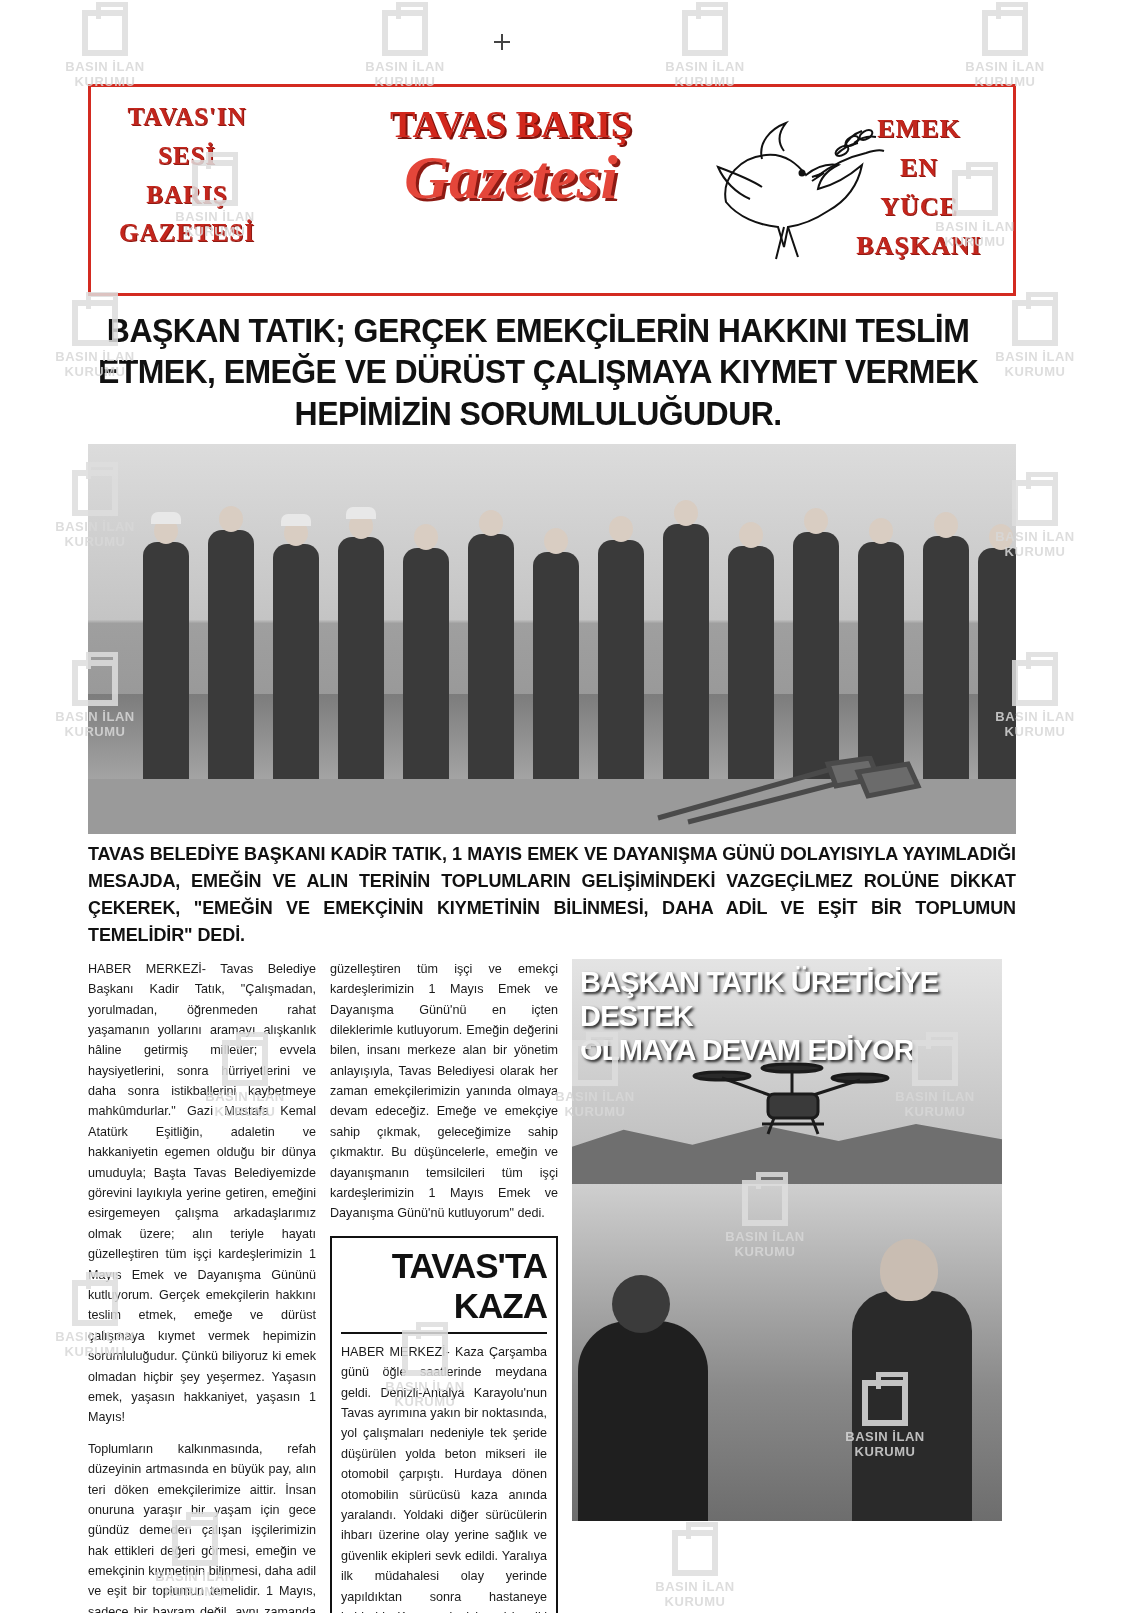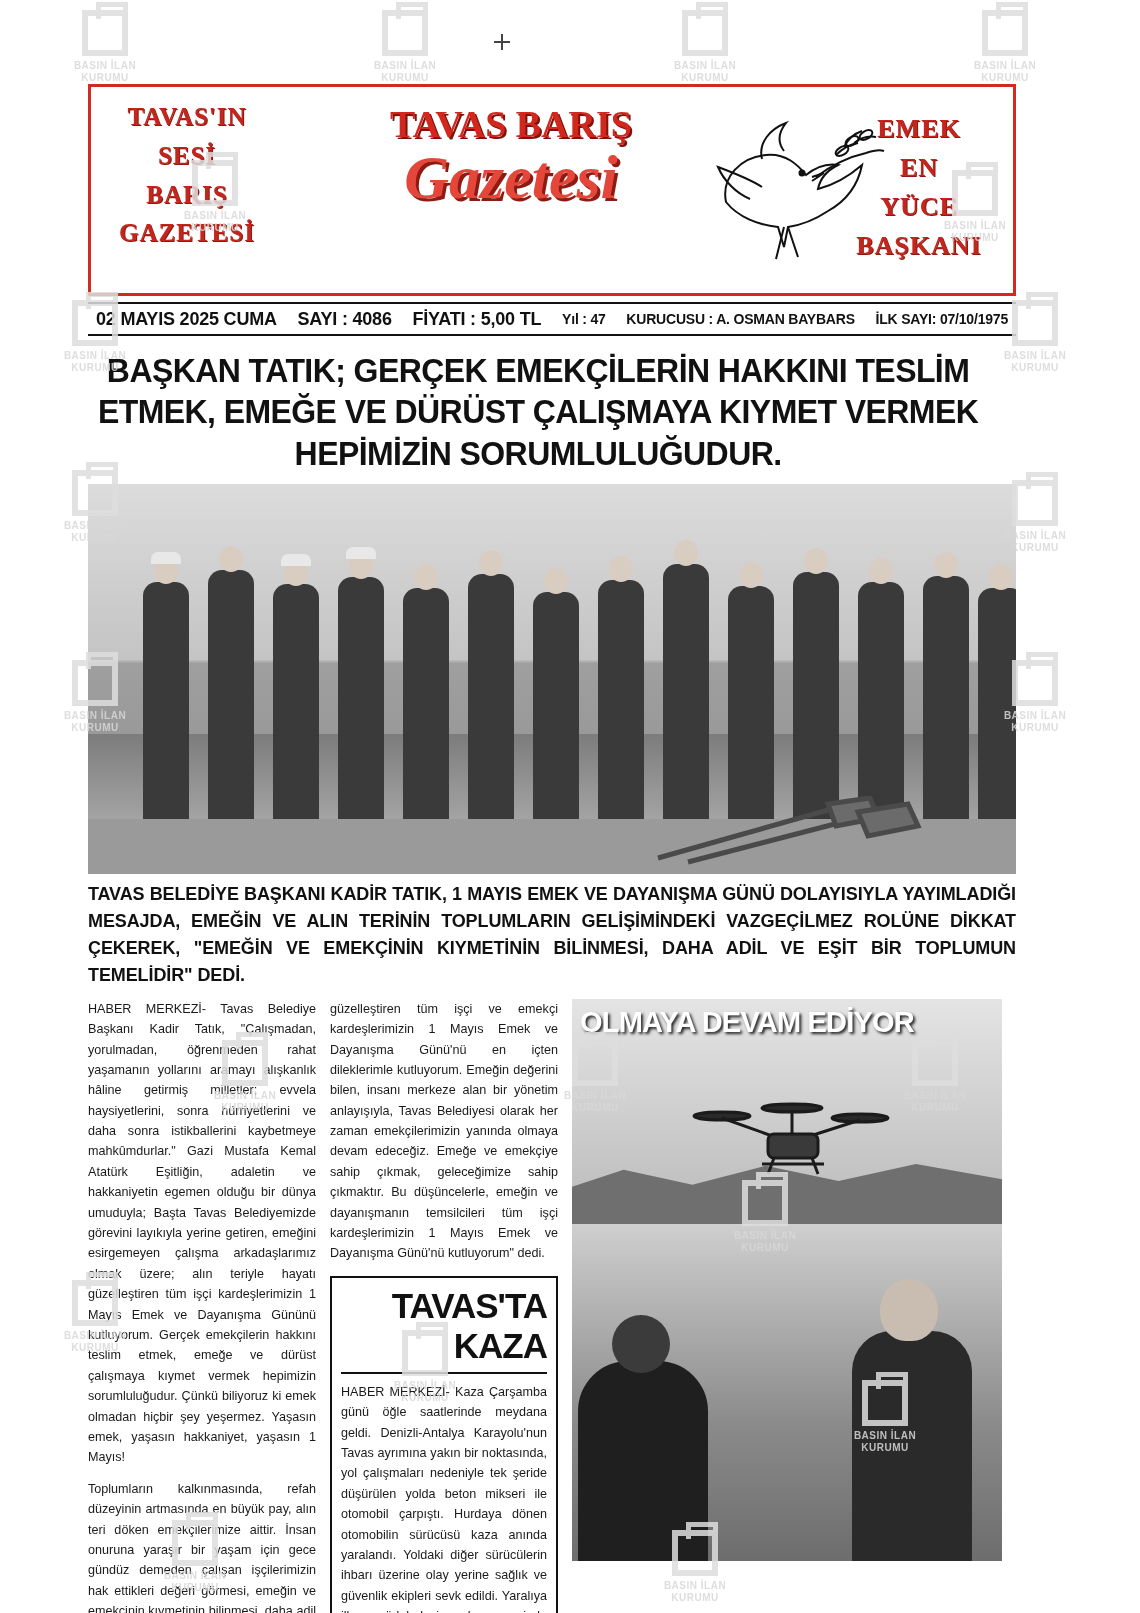--- a/index.html
+++ b/index.html
@@ -21,21 +21,21 @@
     inset: 0;
     pointer-events: none;
     z-index: 5;
     overflow: hidden;
   }
   .wm {
     position: absolute;
     width: 150px;
     color: #d8d8d8;
     font-family: "Liberation Sans", sans-serif;
-    font-size: 10px;
+    font-size: 13px;
     font-weight: bold;
     line-height: 1.15;
     letter-spacing: 0.5px;
     text-align: center;
     opacity: 0.85;
   }
   .wm .sq {
     display: block;
     width: 34px;
     height: 34px;
@@ -440,28 +440,20 @@
     </svg>
 
     <div class="mast-right">
       <div>EMEK</div>
       <div>EN</div>
       <div>YÜCE</div>
       <div>BAŞKANI</div>
     </div>
   </div>
 
-  <div class="infobar">
-    <span>02 MAYIS 2025 CUMA</span>
-    <span>SAYI : 4086</span>
-    <span>FİYATI : 5,00 TL</span>
-    <span class="small">Yıl : 47</span>
-    <span class="small">KURUCUSU : A. OSMAN BAYBARS</span>
-    <span class="small">İLK SAYI: 07/10/1975</span>
-  </div>
 
   <div class="headline">BAŞKAN TATIK; GERÇEK EMEKÇİLERİN HAKKINI TESLİM ETMEK, EMEĞE VE DÜRÜST ÇALIŞMAYA KIYMET VERMEK HEPİMİZİN SORUMLULUĞUDUR.</div>
 
   <div class="main-photo">
     <div class="sky"></div>
     <div class="ground"></div>
     <div class="person hat" style="left:55px;  height:250px;"></div>
     <div class="person" style="left:120px; height:262px;"></div>
     <div class="person hat" style="left:185px; height:248px;"></div>
     <div class="person hat" style="left:250px; height:255px;"></div>
@@ -525,19 +517,20 @@
             <line x1="168" y1="26" x2="112" y2="44"></line>
             <rect x="76" y="40" width="50" height="24" rx="6" fill="#3a3a3a"></rect>
             <line x1="70" y1="70" x2="132" y2="70"></line>
             <line x1="82" y1="64" x2="76" y2="80"></line>
             <line x1="120" y1="64" x2="126" y2="80"></line>
           </g>
         </svg>
         <div class="rp-man2"></div>
         <div class="rp-man"></div>
         <div class="rp-overlay-title">
+          <div>BAŞKAN TATIK ÜRETİCİYE DESTEK</div>
           <div>OLMAYA DEVAM EDİYOR</div>
         </div>
       </div>
     </div>
 
   </div>
 </div>
 
 </body></html>

